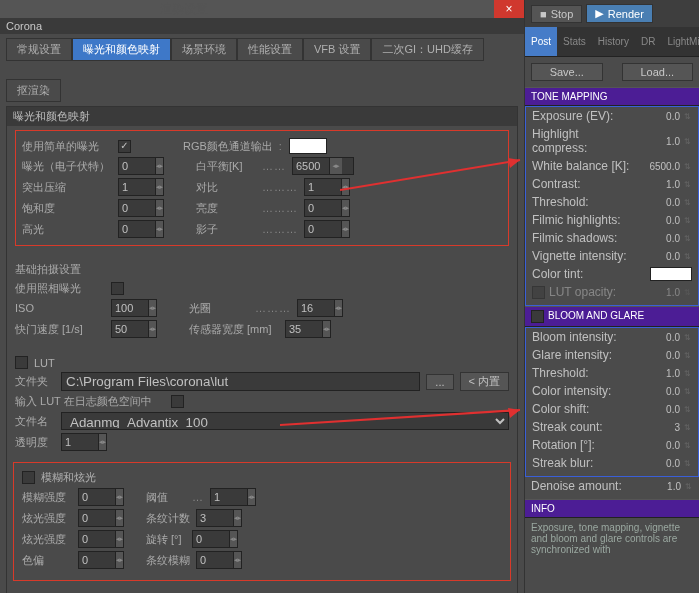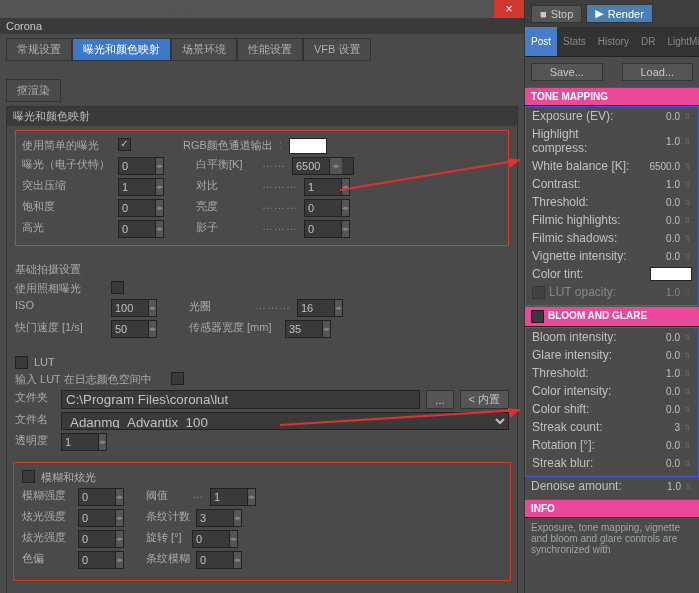--- a/index.html
+++ b/index.html
@@ -9,41 +9,41 @@
 .title-row .close{margin-left:auto;width:30px;height:18px;background:#d0382e;display:flex;align-items:center;justify-content:center;color:#fff}
 .corona-hdr{height:18px;background:#3a3a3a;color:#c8c8c8;padding:2px 6px;font-size:11px}
 .tabs{display:flex;background:#4a4a4a;gap:0;padding:4px 6px 0 6px}
 .tab{padding:3px 10px;background:#4a4a4a;border:1px solid #333;font-size:11px;cursor:pointer}
 .tab.active{background:#3e78c8;color:#fff}
 .rollout{margin:4px 6px;background:#4a4a4a;border:1px solid #333}
 .rollout-hdr{background:#3a3a3a;padding:2px 6px;font-size:11px;color:#bbb}
 .group{padding:4px 8px 8px 8px}
 .group-title{color:#aaa;margin:4px 0 4px 0}
 .red-box{border:1px solid #d83a2a}
-.row{display:flex;margin:3px 0;gap:6px}
+.row{display:flex;align-items:center;margin:3px 0;gap:6px}
 .lbl{min-width:90px;color:#aaa}
 .lbl2{min-width:60px;color:#aaa}
 .spin{display:flex;align-items:center;background:#3a3a3a;border:1px solid #222;height:16px;width:44px}
 .spin input{width:30px;background:transparent;border:0;color:#c0c0c0;font-size:11px;padding:0 3px}
 .spin .knob{width:12px;background:#555;height:100%;border-left:1px solid #222;display:flex;align-items:center;justify-content:center;font-size:7px;color:#888}
 .wide{width:60px}
 .check{width:11px;height:11px;background:#3a3a3a;border:1px solid #222;display:inline-block}
 .check.on::after{content:"✓";color:#c0c0c0;font-size:10px;display:block;line-height:10px;text-align:center}
 .swatch{width:36px;height:14px;background:#fff;border:1px solid #222}
 .dots{color:#888;letter-spacing:1px}
 .btn{background:#555;border:1px solid #333;color:#c0c0c0;padding:1px 8px;font-size:11px;cursor:pointer}
 .textfield{background:#3a3a3a;border:1px solid #222;color:#c0c0c0;padding:1px 4px;flex:1;height:15px}
 
 .top-controls{display:flex;gap:4px;padding:4px 6px;background:#3e3e3e;align-items:center}
 .rbtn{background:#555;border:1px solid #333;color:#c8c8c8;padding:2px 8px;font-size:11px;display:flex;align-items:center;gap:4px}
 .rbtn.pri{background:#4a7fb3;color:#fff}
 .rtabs{display:flex;background:#333;border-bottom:1px solid #222}
 .rtab{padding:9px 6px;font-size:10px;cursor:pointer;color:#888}
 .rtab.active{background:#467cc8;color:#fff}
-.sec-hdr{background:#ec4899;color:#fff;font-weight:bold;padding:3px 6px;font-size:10px;border-top:1px solid #555;border-bottom:1px solid #222}
+.sec-hdr{background:#4c1d95;color:#fff;font-weight:normal;padding:3px 6px;font-size:10px;border-top:1px solid #555;border-bottom:1px solid #222}
 .sec{padding:0 0 4px 0}
 .blue-box{border:1px solid #3a5fd8}
 .prow{display:flex;align-items:center;padding:2px 6px;gap:4px}
 .plbl{flex:1;color:#c0c0c0;font-size:12px}
 .pval{width:40px;text-align:right;color:#c0c0c0;font-size:10px}
 .pknob{width:8px;color:#666;font-size:8px}
 .pswatch{width:40px;height:12px;background:#fff;border:1px solid #222}
 .info-txt{padding:4px 6px;font-size:10px;color:#9aa8a0}
 svg.arrow-svg{position:absolute;pointer-events:none}
 select.textfield{height:18px}
@@ -58,20 +58,21 @@
   </div>
 
   <div class="corona-hdr">Corona</div>
 
   <div class="tabs">
     <div class="tab">常规设置</div>
     <div class="tab active">曝光和颜色映射</div>
     <div class="tab">场景环境</div>
     <div class="tab">性能设置</div>
     <div class="tab">VFB 设置</div>
+    <div class="tab">二次GI：UHD缓存</div>
   </div>
   <div style="padding:0 6px"><div class="tab" style="display:inline-block;margin-top:18px">抠渲染</div></div>
 
   <div class="rollout">
     <div class="rollout-hdr">曝光和颜色映射</div>
 
     <div class="group">
       <div class="red-box" style="padding:4px 6px;position:relative">
         <div class="row">
           <span class="lbl">使用简单的曝光</span>
@@ -174,28 +175,28 @@
           </span>
       </div>
     </div>
 
     <div class="group">
       <div class="row">
         <span class="check"></span>
         <span>LUT</span>
       </div>
       <div class="row">
-        <span class="lbl" style="min-width:150px">输入 LUT 在日志颜色空间中</span>
-        <span class="check"></span>
-      </div>
-      <div class="row">
         <span class="lbl" style="min-width:40px">文件夹</span>
         <input class="textfield" value="C:\Program Files\corona\lut" style="">
         <button class="btn">...</button>
         <button class="btn">&lt; 内置</button>
+      </div>
+      <div class="row">
+        <span class="lbl" style="min-width:150px">输入 LUT 在日志颜色空间中</span>
+        <span class="check"></span>
       </div>
       <div class="row">
         <span class="lbl" style="min-width:40px">文件名</span>
         <select class="textfield"><option>Adanmq_Advantix_100</option></select>
       </div>
       <div class="row">
         <span class="lbl" style="min-width:40px">透明度</span>
         <span class="spin">
             <input value="1" style="">
             <span class="knob">◂▸</span>

